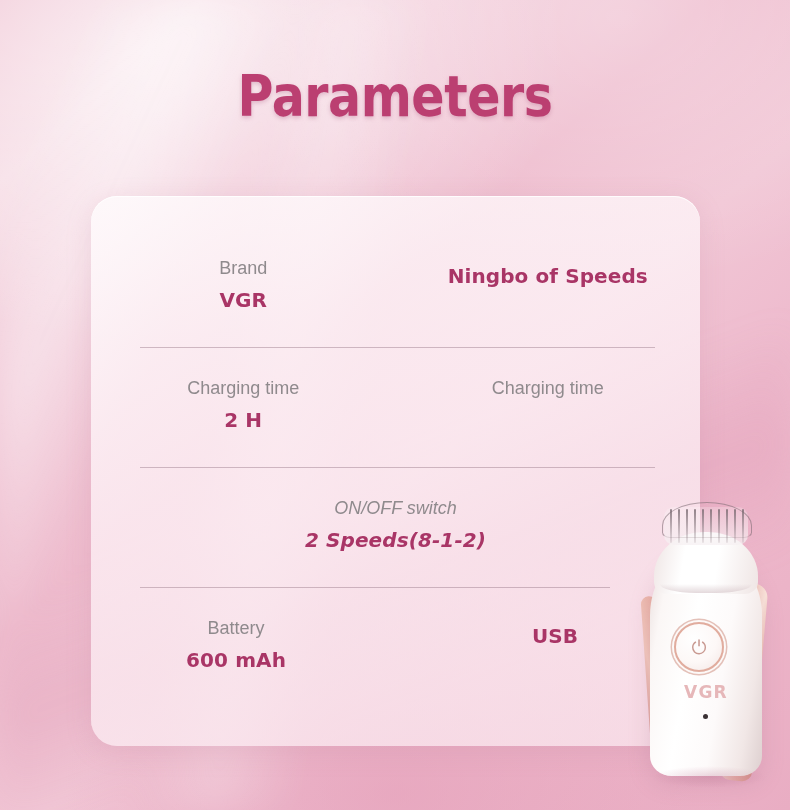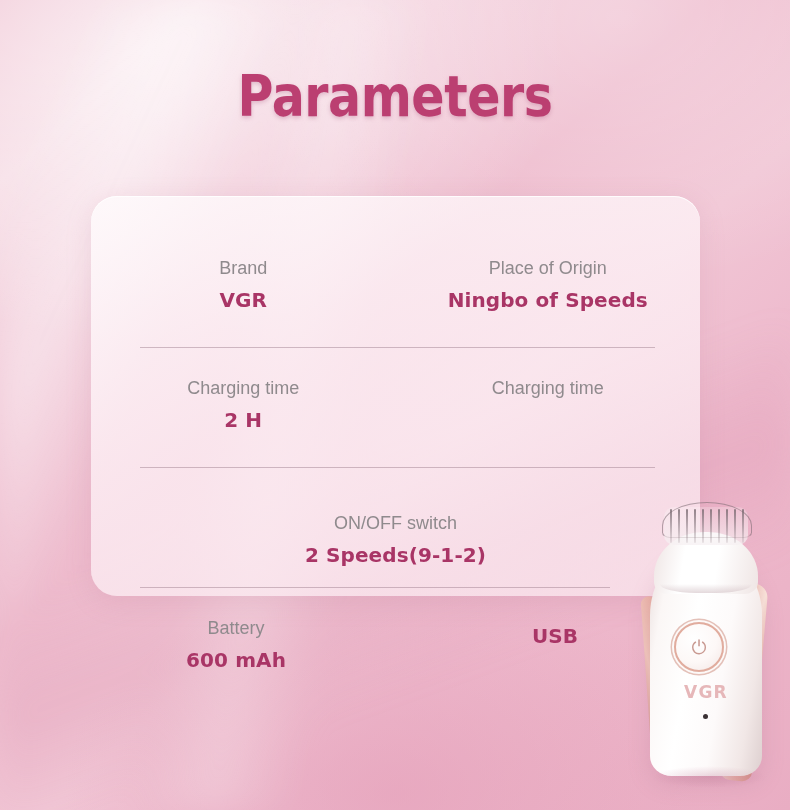--- a/index.html
+++ b/index.html
@@ -62,21 +62,21 @@
     text-shadow: 0 2px 5px rgba(160,70,110,0.28);
     white-space: nowrap;
   }
 
   
   #param-card {
     position: absolute;
     left: 91px;
     top: 196px;
     width: 609px;
-    height: 400px;
+    height: 550px;
     border-radius: 26px;
     background: linear-gradient(160deg,
         rgba(255,252,253,0.80) 0%,
         rgba(253,240,245,0.78) 45%,
         rgba(251,233,240,0.72) 100%);
     box-shadow:
       0 6px 26px rgba(190,120,150,0.18),
       inset 0 1px 0 rgba(255,255,255,0.85);
     box-sizing: border-box;
     padding: 0;
@@ -92,21 +92,21 @@
 
   .spec-row {
     position: absolute;
     left: 0;
     width: 100%;
     height: 120px;
     display: flex;
   }
   .spec-row:nth-child(1) { top: 43px; }
   .spec-row:nth-child(2) { top: 163px; }
-  .spec-row:nth-child(3) { top: 298px; }
+  .spec-row:nth-child(3) { top: 283px; font-style: italic; }
   .spec-row:nth-child(4) { top: 403px; gap: 29px; }
 
   .spec-cell {
     flex: 1 1 50%;
     text-align: center;
     padding-top: 17px;
     box-sizing: border-box;
   }
   .spec-label {
     display: block;
@@ -312,39 +312,38 @@
 <div id="param-card">
 
   <div class="spec-rows">
 
     <div class="spec-row">
       <div class="spec-cell">
         <span class="spec-label">Brand</span>
         <span class="spec-value">VGR</span>
       </div>
       <div class="spec-cell">
-        <span class="spec-label">Place of Origin</span>
         <span class="spec-value">Ningbo of Speeds</span>
       </div>
     </div>
 
     <div class="spec-row">
       <div class="spec-cell">
         <span class="spec-label">Charging time</span>
         <span class="spec-value">2 H</span>
       </div>
       <div class="spec-cell">
         <span class="spec-label">Charging time</span>
       </div>
     </div>
 
     <div class="spec-row">
       <div class="spec-cell">
         <span class="spec-label">ON/OFF switch</span>
-        <span class="spec-value">2 Speeds(9-1-2)</span>
+        <span class="spec-value">2 Speeds(8-1-2)</span>
       </div>
     </div>
 
     <div class="spec-row">
       <div class="spec-cell">
         <span class="spec-label">Battery</span>
         <span class="spec-value">600 mAh</span>
       </div>
       <div class="spec-cell">
         <span class="spec-value">USB</span>

